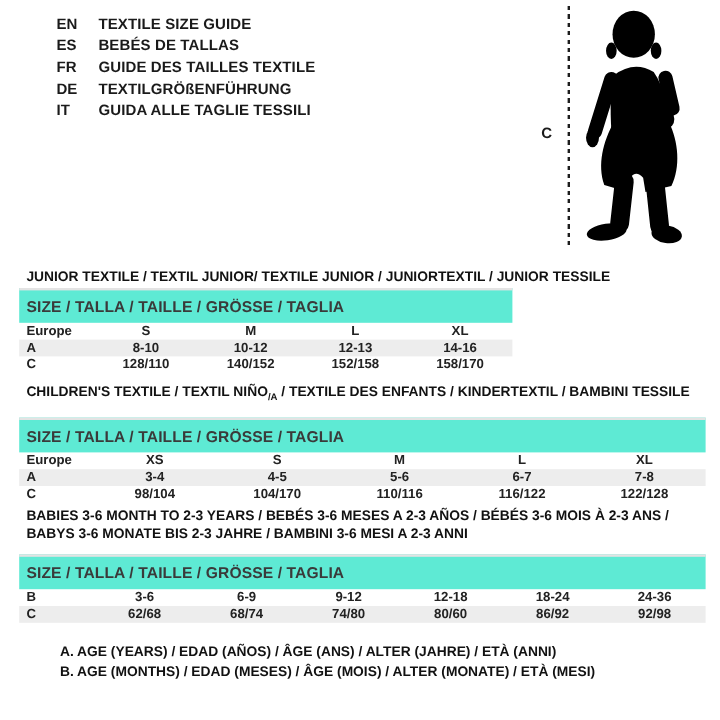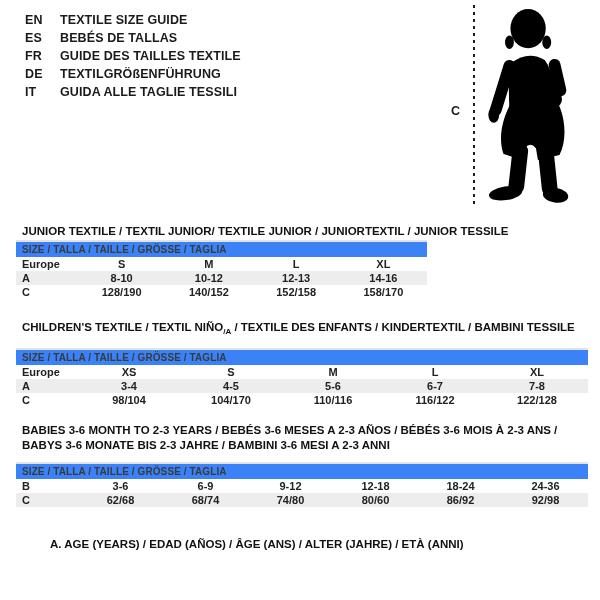--- a/index.html
+++ b/index.html
@@ -3,39 +3,39 @@
 <meta charset="utf-8">
 <style>
   html,body{margin:0;padding:0;background:#fff;}
   .canvas{
     position:relative;width:600px;height:600px;background:#ffffff;
     font-family:"Liberation Sans",sans-serif;color:#1a1a1a;overflow:hidden;
   }
   
   .lang-list{position:absolute;left:25px;top:11px;}
   .lang-row{display:flex;height:18px;align-items:center;font-weight:bold;font-size:12.5px;letter-spacing:.1px;}
-  .lang-code{width:35px;}
+  .lang-code{width:35px;margin-left:22px;}
   
   .height-line{
     position:absolute;left:473px;top:5px;width:2px;height:203px;
     background:repeating-linear-gradient(to bottom,#1d1d1d 0 3.5px,transparent 3.5px 7px);
   }
   .height-label{position:absolute;left:451px;top:104px;font-weight:bold;font-size:12.5px;}
   .baby-svg{position:absolute;left:483px;top:4px;}
   
   .sec-heading{position:absolute;left:22px;font-weight:bold;font-size:11.5px;line-height:15px;color:#111;white-space:nowrap;}
   .sub{font-size:8px;position:relative;top:3px;}
   
   .table{position:absolute;left:16px;}
   .t-narrow{width:411px;}
   .t-wide{width:572px;}
   .thead{
-    box-sizing:border-box;height:17px;background:#3b82f6;border-top:2px solid #e3e3e3;
+    box-sizing:border-box;height:29px;background:#5eead4;border-top:2px solid #e3e3e3;
     display:flex;align-items:center;padding-left:6px;
-    font-weight:bold;font-size:10px;color:#3a3a3a;letter-spacing:.1px;
+    font-weight:bold;font-size:13px;color:#3a3a3a;letter-spacing:.1px;
   }
   .trow{height:14px;display:flex;align-items:center;font-weight:bold;font-size:11px;color:#222;}
   .trow.stripe{background:#ededed;}
   .tlabel{width:62px;padding-left:6px;box-sizing:border-box;}
   .tcell{flex:1;text-align:center;}
   
   .footnotes{position:absolute;left:22px;top:536px;font-weight:bold;font-size:11.5px;line-height:16px;color:#111;white-space:nowrap;margin-left:28px;}
 </style>
 </head>
 <body>
@@ -103,21 +103,21 @@
     </div>
     <div class="trow stripe">
       <span class="tlabel">A</span>
       <span class="tcell">8-10</span>
       <span class="tcell">10-12</span>
       <span class="tcell">12-13</span>
       <span class="tcell">14-16</span>
     </div>
     <div class="trow">
       <span class="tlabel">C</span>
-      <span class="tcell">128/190</span>
+      <span class="tcell">128/110</span>
       <span class="tcell">140/152</span>
       <span class="tcell">152/158</span>
       <span class="tcell">158/170</span>
     </div>
   </div>
 
   <div class="sec-heading" style="top:320px;">
     <span>CHILDREN'S TEXTILE / TEXTIL NIÑO</span><span class="sub">/A</span><span> / TEXTILE DES ENFANTS / KINDERTEXTIL / BAMBINI TESSILE</span>
   </div>
   <div class="table t-wide" style="top:348px;">
@@ -169,15 +169,16 @@
       <span class="tcell">68/74</span>
       <span class="tcell">74/80</span>
       <span class="tcell">80/60</span>
       <span class="tcell">86/92</span>
       <span class="tcell">92/98</span>
     </div>
   </div>
 
   <div class="footnotes">
     <div>A. AGE (YEARS) / EDAD (AÑOS) / ÂGE (ANS) / ALTER (JAHRE) / ETÀ (ANNI)</div>
+    <div>B. AGE (MONTHS) / EDAD (MESES) / ÂGE (MOIS) / ALTER (MONATE) / ETÀ (MESI)</div>
   </div>
 
 </div>
 
 </body></html>

